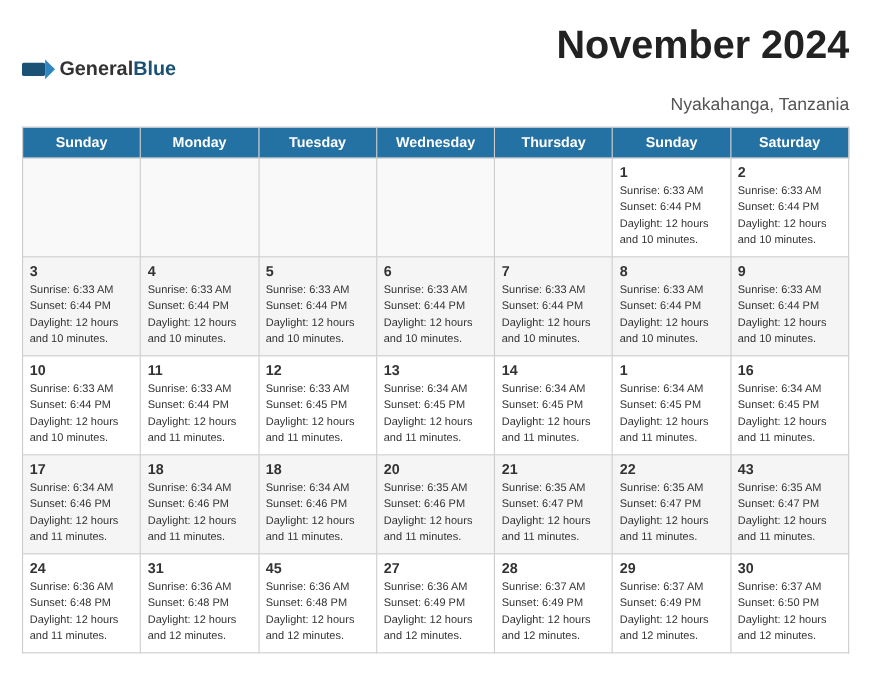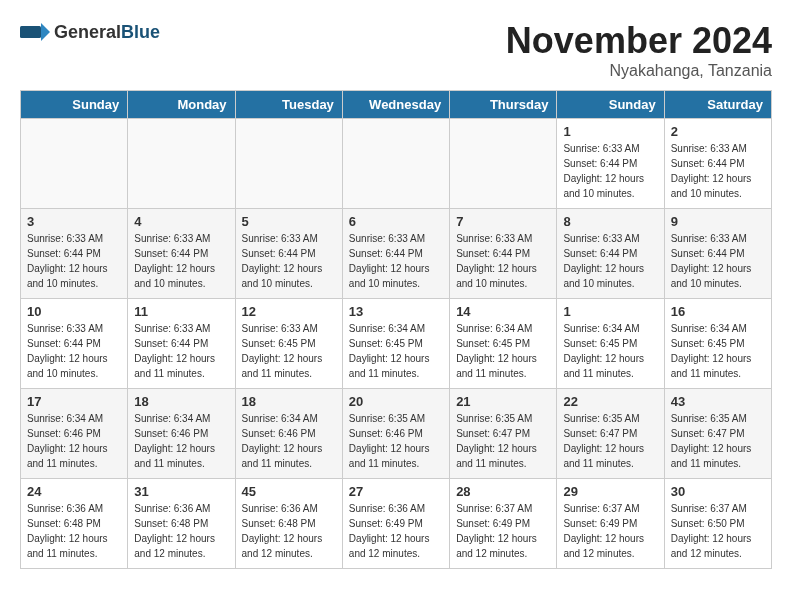--- a/index.html
+++ b/index.html
@@ -6,21 +6,21 @@
     body {
       font-family: Arial, sans-serif;
       background: #fff;
       width: 792px;
       min-height: 612px;
       padding: 20px;
     }
     .header {
       display: flex;
       justify-content: space-between;
-      align-items: flex-start;
+      align-items: center;
       margin-bottom: 10px;
     }
     .logo {
       display: flex;
       align-items: center;
       gap: 4px;
     }
     .logo-text-general {
       font-size: 18px;
       font-weight: bold;
@@ -39,30 +39,31 @@
       text-align: right;
     }
     .month-title {
       font-size: 36px;
       font-weight: bold;
       color: #222;
     }
     .location-title {
       font-size: 16px;
       color: #555;
+      margin-top: 25px;
     }
     .calendar {
       width: 100%;
       border-collapse: collapse;
       table-layout: fixed;
     }
     .calendar th {
       background-color: #2471a3;
       color: #fff;
-      text-align: right;
+      text-align: center;
       padding: 6px 8px;
       font-size: 13px;
       font-weight: bold;
       border: 1px solid #ccc;
     }
     .calendar td {
       border: 1px solid #ccc;
       vertical-align: top;
       padding: 5px 6px;
       font-size: 10.5px;

